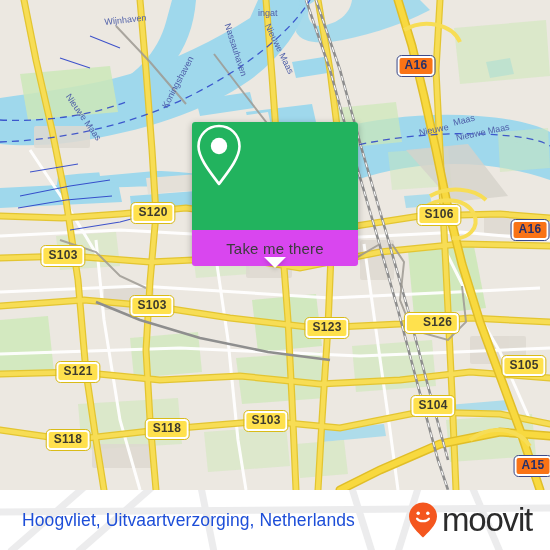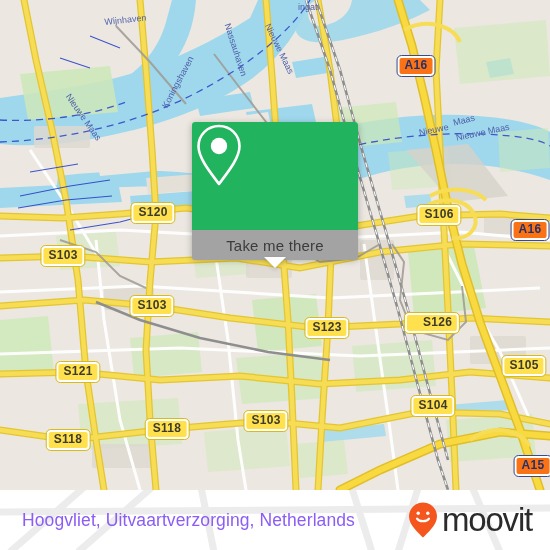--- a/index.html
+++ b/index.html
@@ -76,22 +76,22 @@
     box-shadow: 0 2px 7px rgba(0,0,0,0.30);
     overflow: visible;
   }
   .card-top {
     width: 100%; height: 108px;
     background: #22b35e;
     border-radius: 3px 3px 0 0;
     display: flex; align-items: center; justify-content: center;
   }
   .card-bottom {
-    width: 100%; height: 30px;
-    background: #a3a3a3;
+    width: 100%; height: 36px;
+    background: #d946ef;
     border-radius: 0 0 3px 3px;
     display: flex; align-items: center; justify-content: center; text-align: center;
   }
   .card-bottom span {
     font-size: 15px; color: #3c3c3c; letter-spacing: .2px;
   }
   .card-tail {
     position: absolute;
     left: 50%; bottom: -10px;
     width: 0; height: 0;
@@ -108,21 +108,21 @@
     width: 550px; height: 60px;
     background: #ffffff;
     display: flex; align-items: center;
     justify-content: space-between;
     padding: 0 18px 0 22px;
     overflow: hidden;
   }
   .footer-bg { position: absolute; left:0; top:0; width:550px; height:60px; }
   .footer-title {
     position: relative;
-    font-size: 17.5px; color: #8b5cf6; letter-spacing: .1px;
+    font-size: 17.5px; color: #1d4ed8; letter-spacing: .1px;
     white-space: nowrap;
   }
   .logo { position: relative; display: flex; align-items: center; gap: 3px; }
   .logo-word { font-size: 33px; color: #2b2b2b; letter-spacing: -1.2px; font-weight: normal; }
 </style>
 </head>
 <body>
 
 <div id="app">
 
@@ -308,21 +308,21 @@
     <div class="shield" style="left:266px;top:421px;">S103</div>
     <div class="shield" style="left:433px;top:406px;">S104</div>
     <div class="shield" style="left:68px;top:440px;">S118</div>
     <div class="shield motorway" style="left:533px;top:466px;">A15</div>
 
     <div class="maplabel water" style="left:104px;top:17px;transform:rotate(-6deg);">Wijnhaven</div>
     <div class="maplabel water" style="left:232px;top:22px;transform:rotate(72deg);">Nassauhaven</div>
     <div class="maplabel water" style="left:272px;top:22px;transform:rotate(64deg);">Nieuwe Maas</div>
     <div class="maplabel water" style="left:160px;top:105px;transform:rotate(-62deg);">Koningshaven</div>
     <div class="maplabel water" style="left:72px;top:92px;transform:rotate(55deg);">Nieuwe Maas</div>
-    <div class="maplabel water" style="left:258px;top:2px;margin-left:40px;">ingat</div>
+    <div class="maplabel water" style="left:258px;top:8px;">ingat</div>
     <div class="maplabel water" style="left:418px;top:128px;transform:rotate(-12deg);">Nieuwe</div>
     <div class="maplabel water" style="left:452px;top:118px;transform:rotate(-14deg);">Maas</div>
     <div class="maplabel water" style="left:455px;top:133px;transform:rotate(-12deg);">Nieuwe Maas</div>
 
     <div class="card">
       <div class="card-top">
         <svg width="54" height="66" viewBox="0 0 54 66">
           <path d="M27 4 C15.5 4 6.5 13 6.5 24.3 C6.5 36 18 50 27 62 C36 50 47.5 36 47.5 24.3 C47.5 13 38.5 4 27 4 Z" fill="none" stroke="#ffffff" stroke-width="2.6" stroke-linejoin="round"></path>
           <circle cx="27" cy="24" r="8.2" fill="#ffffff"></circle>
         </svg>

